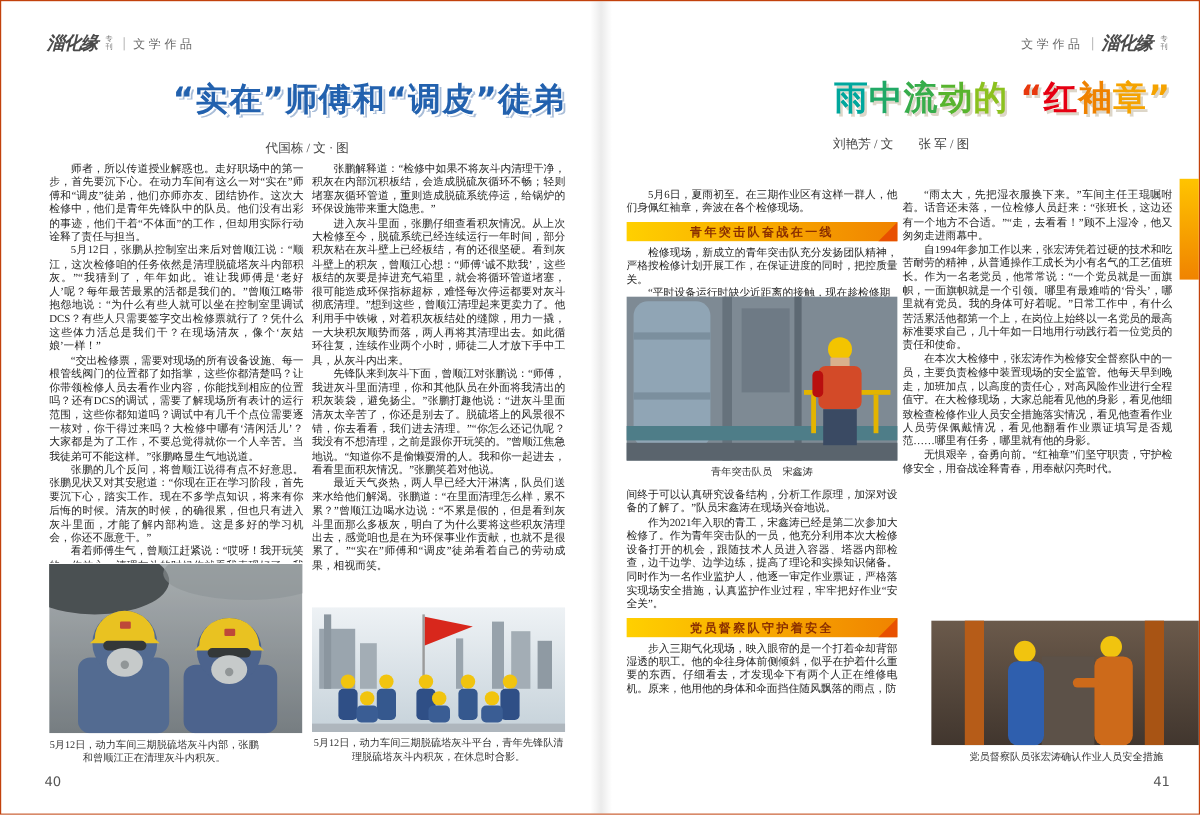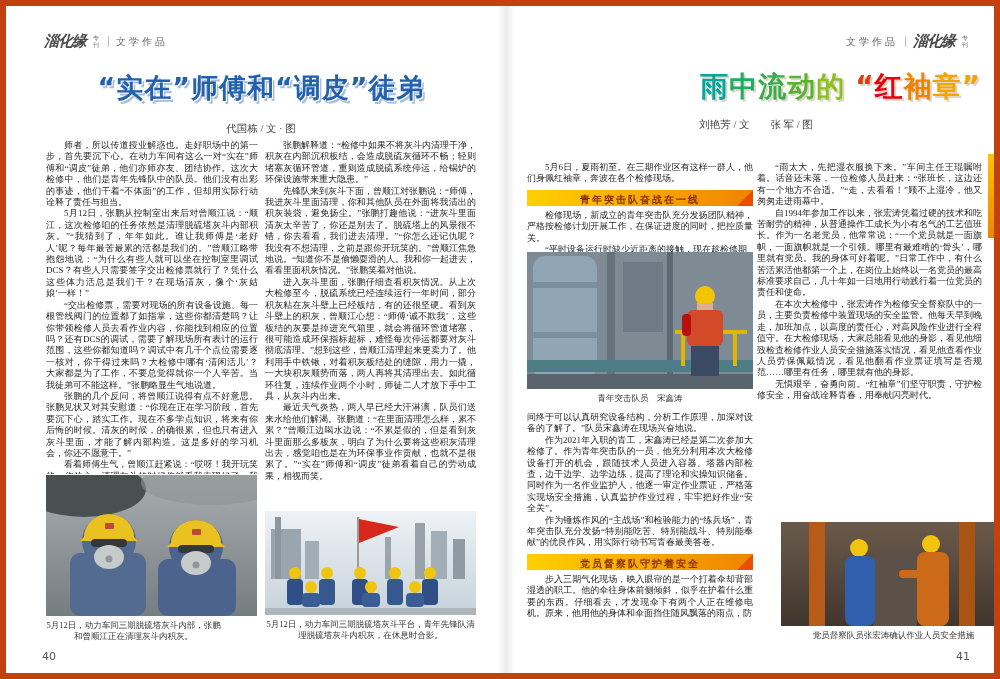--- a/index.html
+++ b/index.html
@@ -1,35 +1,35 @@
 <!DOCTYPE html>
 <html><head>
 <meta charset="utf-8">
 <style>
   html,body{margin:0;padding:0;background:#ededed;}
   .spread{position:relative;width:1000px;height:679px;background:#fff;overflow:hidden;
-          border:6px solid #c2410c;box-sizing:border-box;
+          border:1px solid #c2410c;box-sizing:border-box;
           font-family:"Liberation Serif","DejaVu Serif",serif;}
   .gutter{position:absolute;left:491px;top:0;width:18px;height:679px;
           background:linear-gradient(90deg,rgba(0,0,0,0) 0%,rgba(0,0,0,0.08) 50%,rgba(0,0,0,0) 100%);}
   .edge-tab{position:absolute;left:982px;top:148px;width:18px;height:84px;
           background:linear-gradient(180deg,#ffc400,#f08300);}
 
   
   .hdr{position:absolute;top:26px;display:flex;align-items:center;gap:7px;}
   .hdr-left{left:38px;}
   .hdr-right{right:24px;}
   .logo{font-family:"DejaVu Serif",serif;font-style:italic;font-weight:bold;
         font-size:15px;color:#4a4a4a;letter-spacing:-1px;}
   .logo-sub{display:inline-block;width:8px;font-size:6px;line-height:6.5px;color:#777;word-break:break-all;}
   .hdr-sep{width:1px;height:11px;background:#c0c0c0;}
   .section-label{font-size:10px;letter-spacing:3px;color:#666;font-family:"DejaVu Sans","Liberation Sans",sans-serif;}
 
   
-  .title-left{position:absolute;left:40px;top:64px;width:430px;margin:0;text-align:center;
+  .title-left{position:absolute;left:40px;top:64px;width:430px;margin:0;text-align:right;
         font-family:"DejaVu Sans","Liberation Sans",sans-serif;font-size:27px;font-weight:bold;
         color:#2261ae;letter-spacing:1px;
         text-shadow:1px 1px 0 #ffffff,2.5px 2.5px 0 #a9bdd8;}
   .title-right{position:absolute;left:525px;top:62px;width:450px;margin:0;text-align:right;
         font-family:"DejaVu Sans","Liberation Sans",sans-serif;font-size:28px;font-weight:bold;
         letter-spacing:1px;text-shadow:2px 2px 0 #ddd6c8;}
   .tr-char{display:inline-block;}
   .g0{color:#00a79d}.g1{color:#21a966}.g2{color:#37ad4b}.g3{color:#58b42e}.g4{color:#8cc11f}
   .r0{color:#e8380d;margin-left:10px}.r1{color:#e60012}.r2{color:#ef8200}.r3{color:#f5a300}.r4{color:#f5a300}
 
@@ -124,22 +124,22 @@
         <ellipse cx="150" cy="88" rx="15" ry="12" fill="#c9cdd0"></ellipse>
         <circle cx="150" cy="90" r="3.5" fill="#8d9296"></circle>
       </g>
       <rect width="211" height="141" fill="#b9b2a2" opacity="0.12"></rect>
     </svg>
     <figcaption>5月12日，动力车间三期脱硫塔灰斗内部，张鹏和曾顺江正在清理灰斗内积灰。</figcaption>
   </figure>
 
   <div class="textcol" id="col-l2">
     <p>张鹏解释道：“检修中如果不将灰斗内清理干净，积灰在内部沉积板结，会造成脱硫灰循环不畅；轻则堵塞灰循环管道，重则造成脱硫系统停运，给锅炉的环保设施带来重大隐患。”</p>
+    <p>进入灰斗里面，张鹏仔细查看积灰情况。从上次大检修至今，脱硫系统已经连续运行一年时间，部分积灰粘在灰斗壁上已经板结，有的还很坚硬。看到灰斗壁上的积灰，曾顺江心想：“师傅‘诚不欺我’，这些板结的灰要是掉进充气箱里，就会将循环管道堵塞，很可能造成环保指标超标，难怪每次停运都要对灰斗彻底清理。”想到这些，曾顺江清理起来更卖力了。他利用手中铁锹，对着积灰板结处的缝隙，用力一撬，一大块积灰顺势而落，两人再将其清理出去。如此循环往复，连续作业两个小时，师徒二人才放下手中工具，从灰斗内出来。</p>
     <p>先锋队来到灰斗下面，曾顺江对张鹏说：“师傅，我进灰斗里面清理，你和其他队员在外面将我清出的积灰装袋，避免扬尘。”张鹏打趣他说：“进灰斗里面清灰太辛苦了，你还是别去了。脱硫塔上的风景很不错，你去看看，我们进去清理。”“你怎么还记仇呢？我没有不想清理，之前是跟你开玩笑的。”曾顺江焦急地说。“知道你不是偷懒耍滑的人。我和你一起进去，看看里面积灰情况。”张鹏笑着对他说。</p>
-    <p>进入灰斗里面，张鹏仔细查看积灰情况。从上次大检修至今，脱硫系统已经连续运行一年时间，部分积灰粘在灰斗壁上已经板结，有的还很坚硬。看到灰斗壁上的积灰，曾顺江心想：“师傅‘诚不欺我’，这些板结的灰要是掉进充气箱里，就会将循环管道堵塞，很可能造成环保指标超标，难怪每次停运都要对灰斗彻底清理。”想到这些，曾顺江清理起来更卖力了。他利用手中铁锹，对着积灰板结处的缝隙，用力一撬，一大块积灰顺势而落，两人再将其清理出去。如此循环往复，连续作业两个小时，师徒二人才放下手中工具，从灰斗内出来。</p>
     <p>最近天气炎热，两人早已经大汗淋漓，队员们送来水给他们解渴。张鹏道：“在里面清理怎么样，累不累？”曾顺江边喝水边说：“不累是假的，但是看到灰斗里面那么多板灰，明白了为什么要将这些积灰清理出去，感觉咱也是在为环保事业作贡献，也就不是很累了。”“实在”师傅和“调皮”徒弟看着自己的劳动成果，相视而笑。</p>
   </div>
 
   <figure id="fig2">
     <svg width="211" height="104" viewBox="0 0 211 104">
       <defs>
         <linearGradient id="p2sky" x1="0" y1="0" x2="0" y2="1">
           <stop offset="0" stop-color="#eef2f5"></stop>
             <stop offset="1" stop-color="#c6d2da"></stop>
         </linearGradient>
@@ -222,21 +222,20 @@
         <rect x="155" y="62" width="9" height="22" rx="4" fill="#b90f0f"></rect>
         <rect x="164" y="94" width="28" height="30" fill="#3a4a63"></rect>
       </g>
     </svg>
     <figcaption>青年突击队员　宋鑫涛</figcaption>
   </figure>
 
   <div class="textcol" id="col-r1b">
     <p class="noindent">间终于可以认真研究设备结构，分析工作原理，加深对设备的了解了。”队员宋鑫涛在现场兴奋地说。</p>
     <p>作为2021年入职的青工，宋鑫涛已经是第二次参加大检修了。作为青年突击队的一员，他充分利用本次大检修设备打开的机会，跟随技术人员进入容器、塔器内部检查，边干边学、边学边练，提高了理论和实操知识储备。同时作为一名作业监护人，他逐一审定作业票证，严格落实现场安全措施，认真监护作业过程，牢牢把好作业“安全关”。</p>
-    <p>作为锤炼作风的“主战场”和检验能力的“练兵场”，青年突击队充分发扬“特别能吃苦、特别能战斗、特别能奉献”的优良作风，用实际行动书写青春最美答卷。</p>
     <div class="banner">
       <span>党员督察队守护着安全</span>
       <span class="banner-arrow"></span>
     </div>
     <p>步入三期气化现场，映入眼帘的是一个打着伞却背部湿透的职工。他的伞往身体前侧倾斜，似乎在护着什么重要的东西。仔细看去，才发现伞下有两个人正在维修电机。原来，他用他的身体和伞面挡住随风飘落的雨点，防</p>
   </div>
 
   <div class="textcol" id="col-r2">
     <p>“雨太大，先把湿衣服换下来。”车间主任王琨嘱咐着。话音还未落，一位检修人员赶来：“张班长，这边还有一个地方不合适。”“走，去看看！”顾不上湿冷，他又匆匆走进雨幕中。</p>
     <p>自1994年参加工作以来，张宏涛凭着过硬的技术和吃苦耐劳的精神，从普通操作工成长为小有名气的工艺值班长。作为一名老党员，他常常说：“一个党员就是一面旗帜，一面旗帜就是一个引领。哪里有最难啃的‘骨头’，哪里就有党员。我的身体可好着呢。”日常工作中，有什么苦活累活他都第一个上，在岗位上始终以一名党员的最高标准要求自己，几十年如一日地用行动践行着一位党员的责任和使命。</p>

